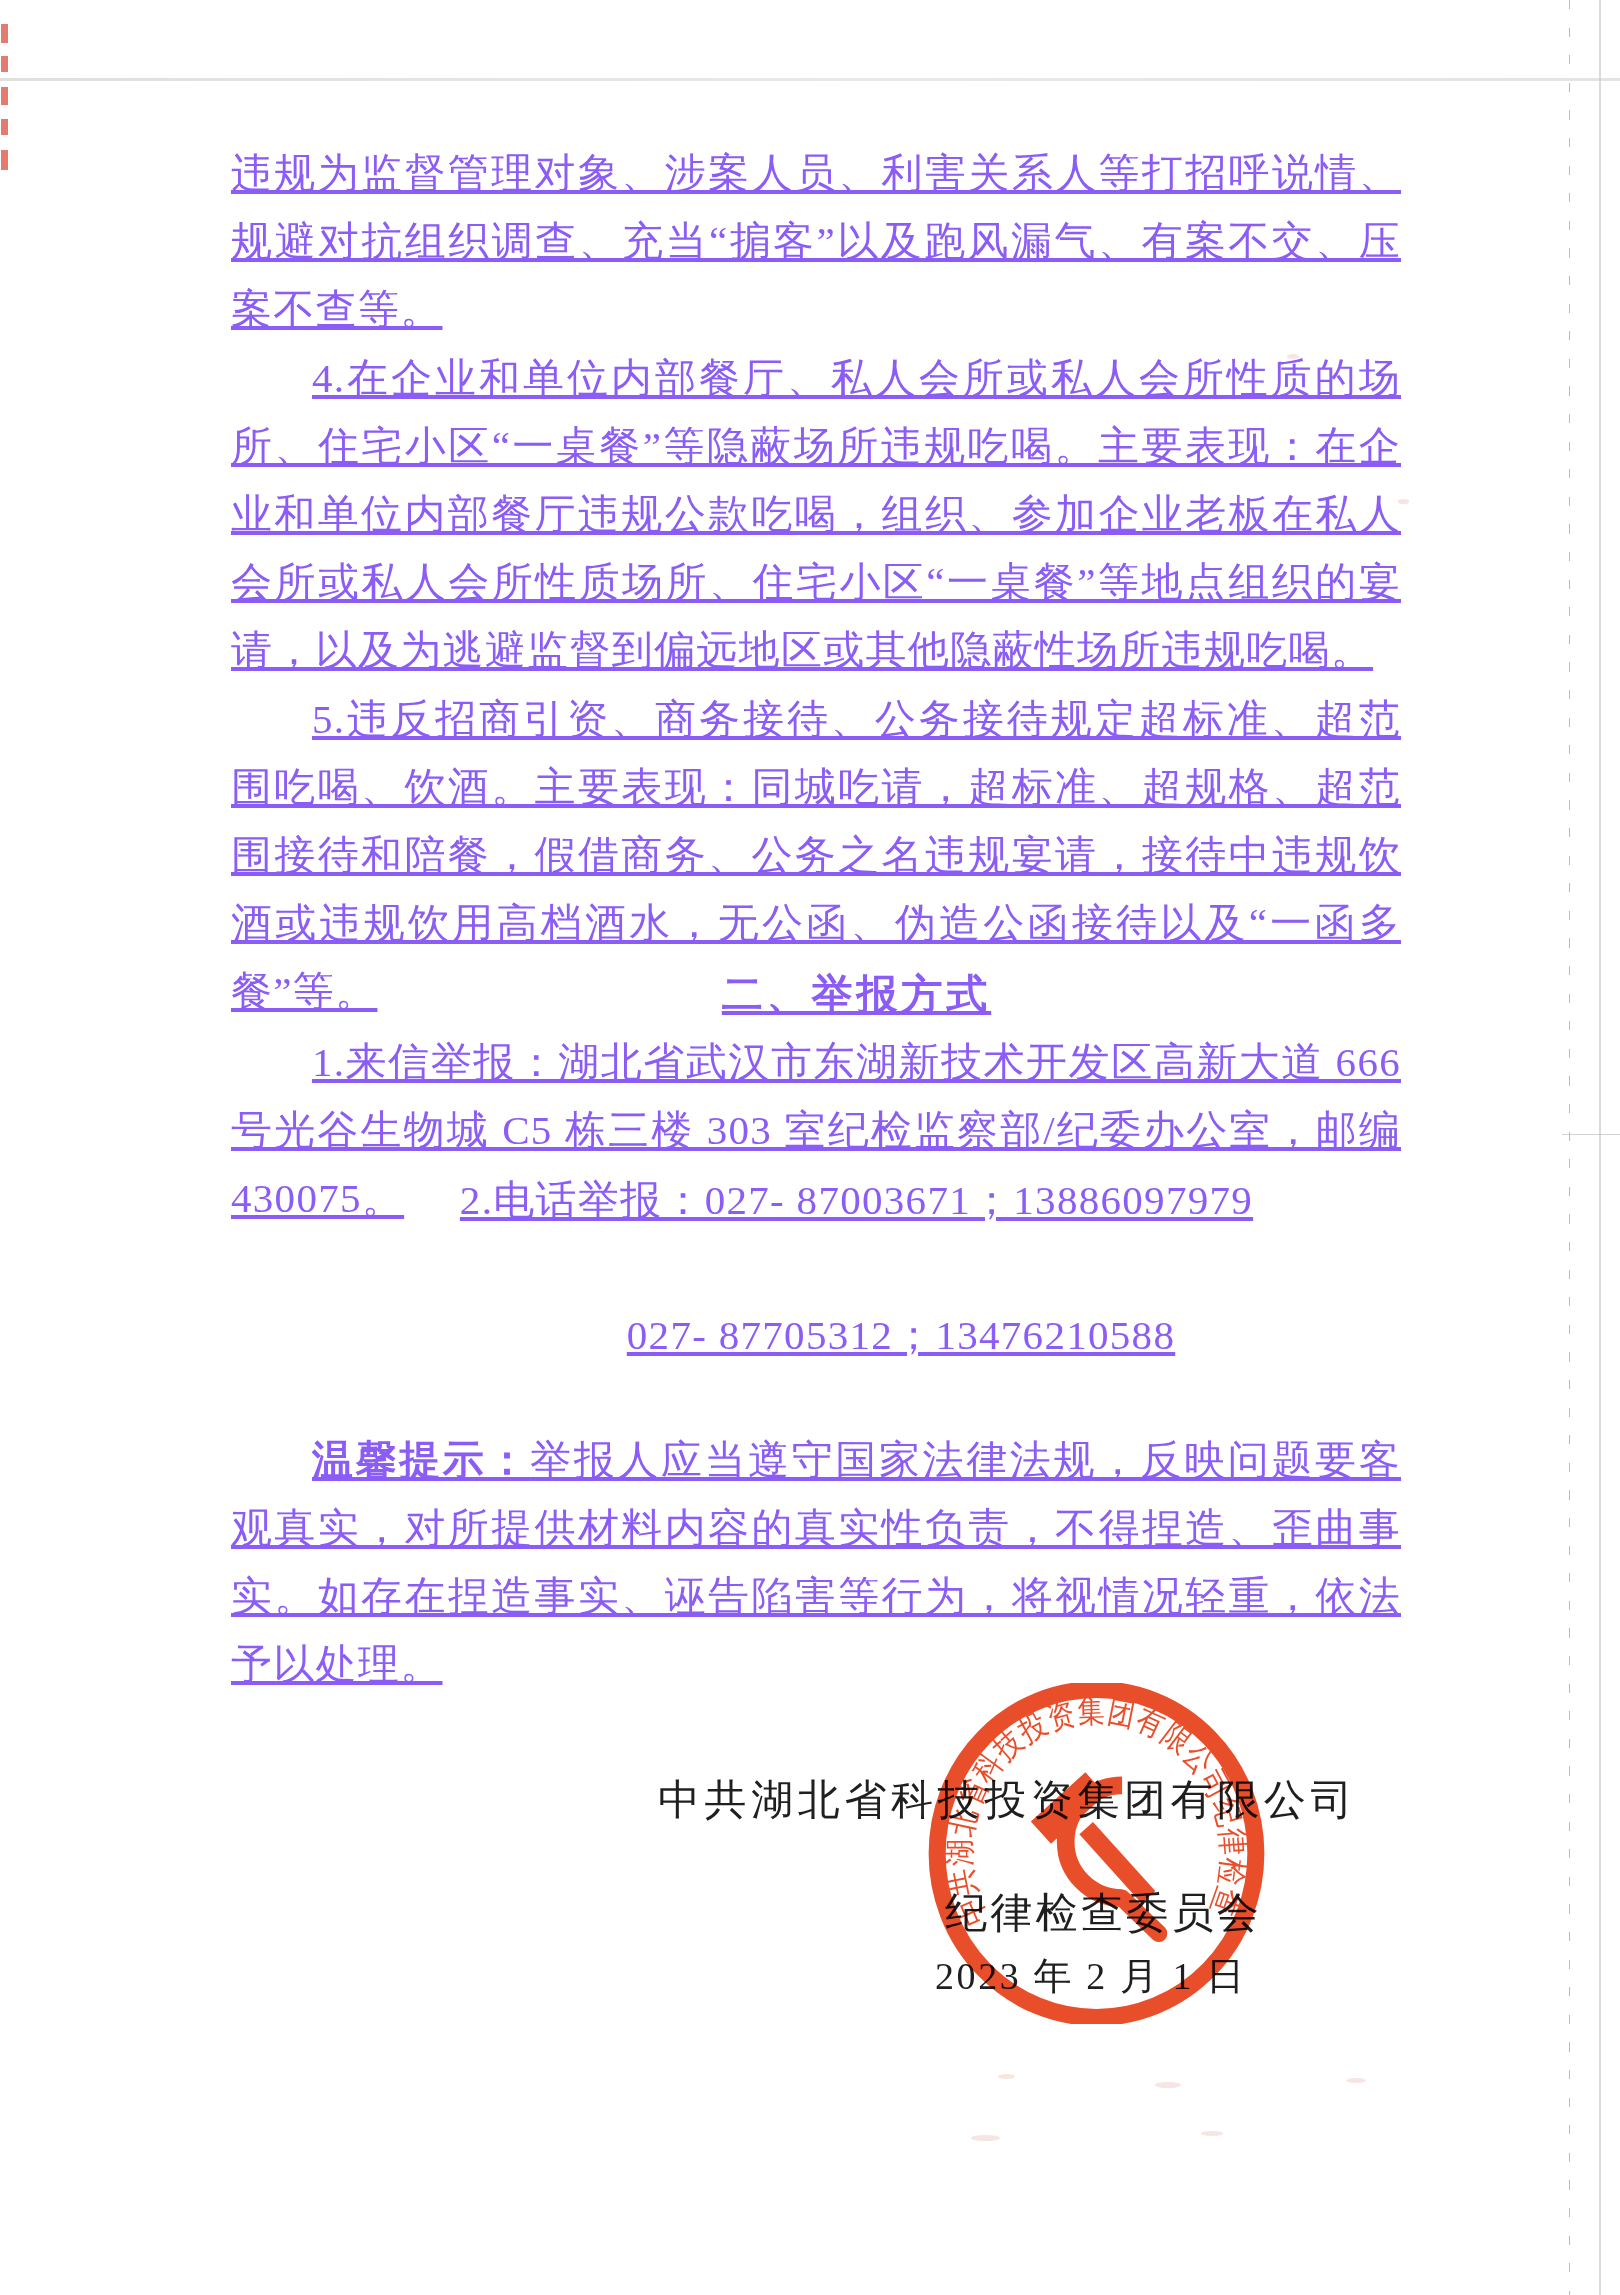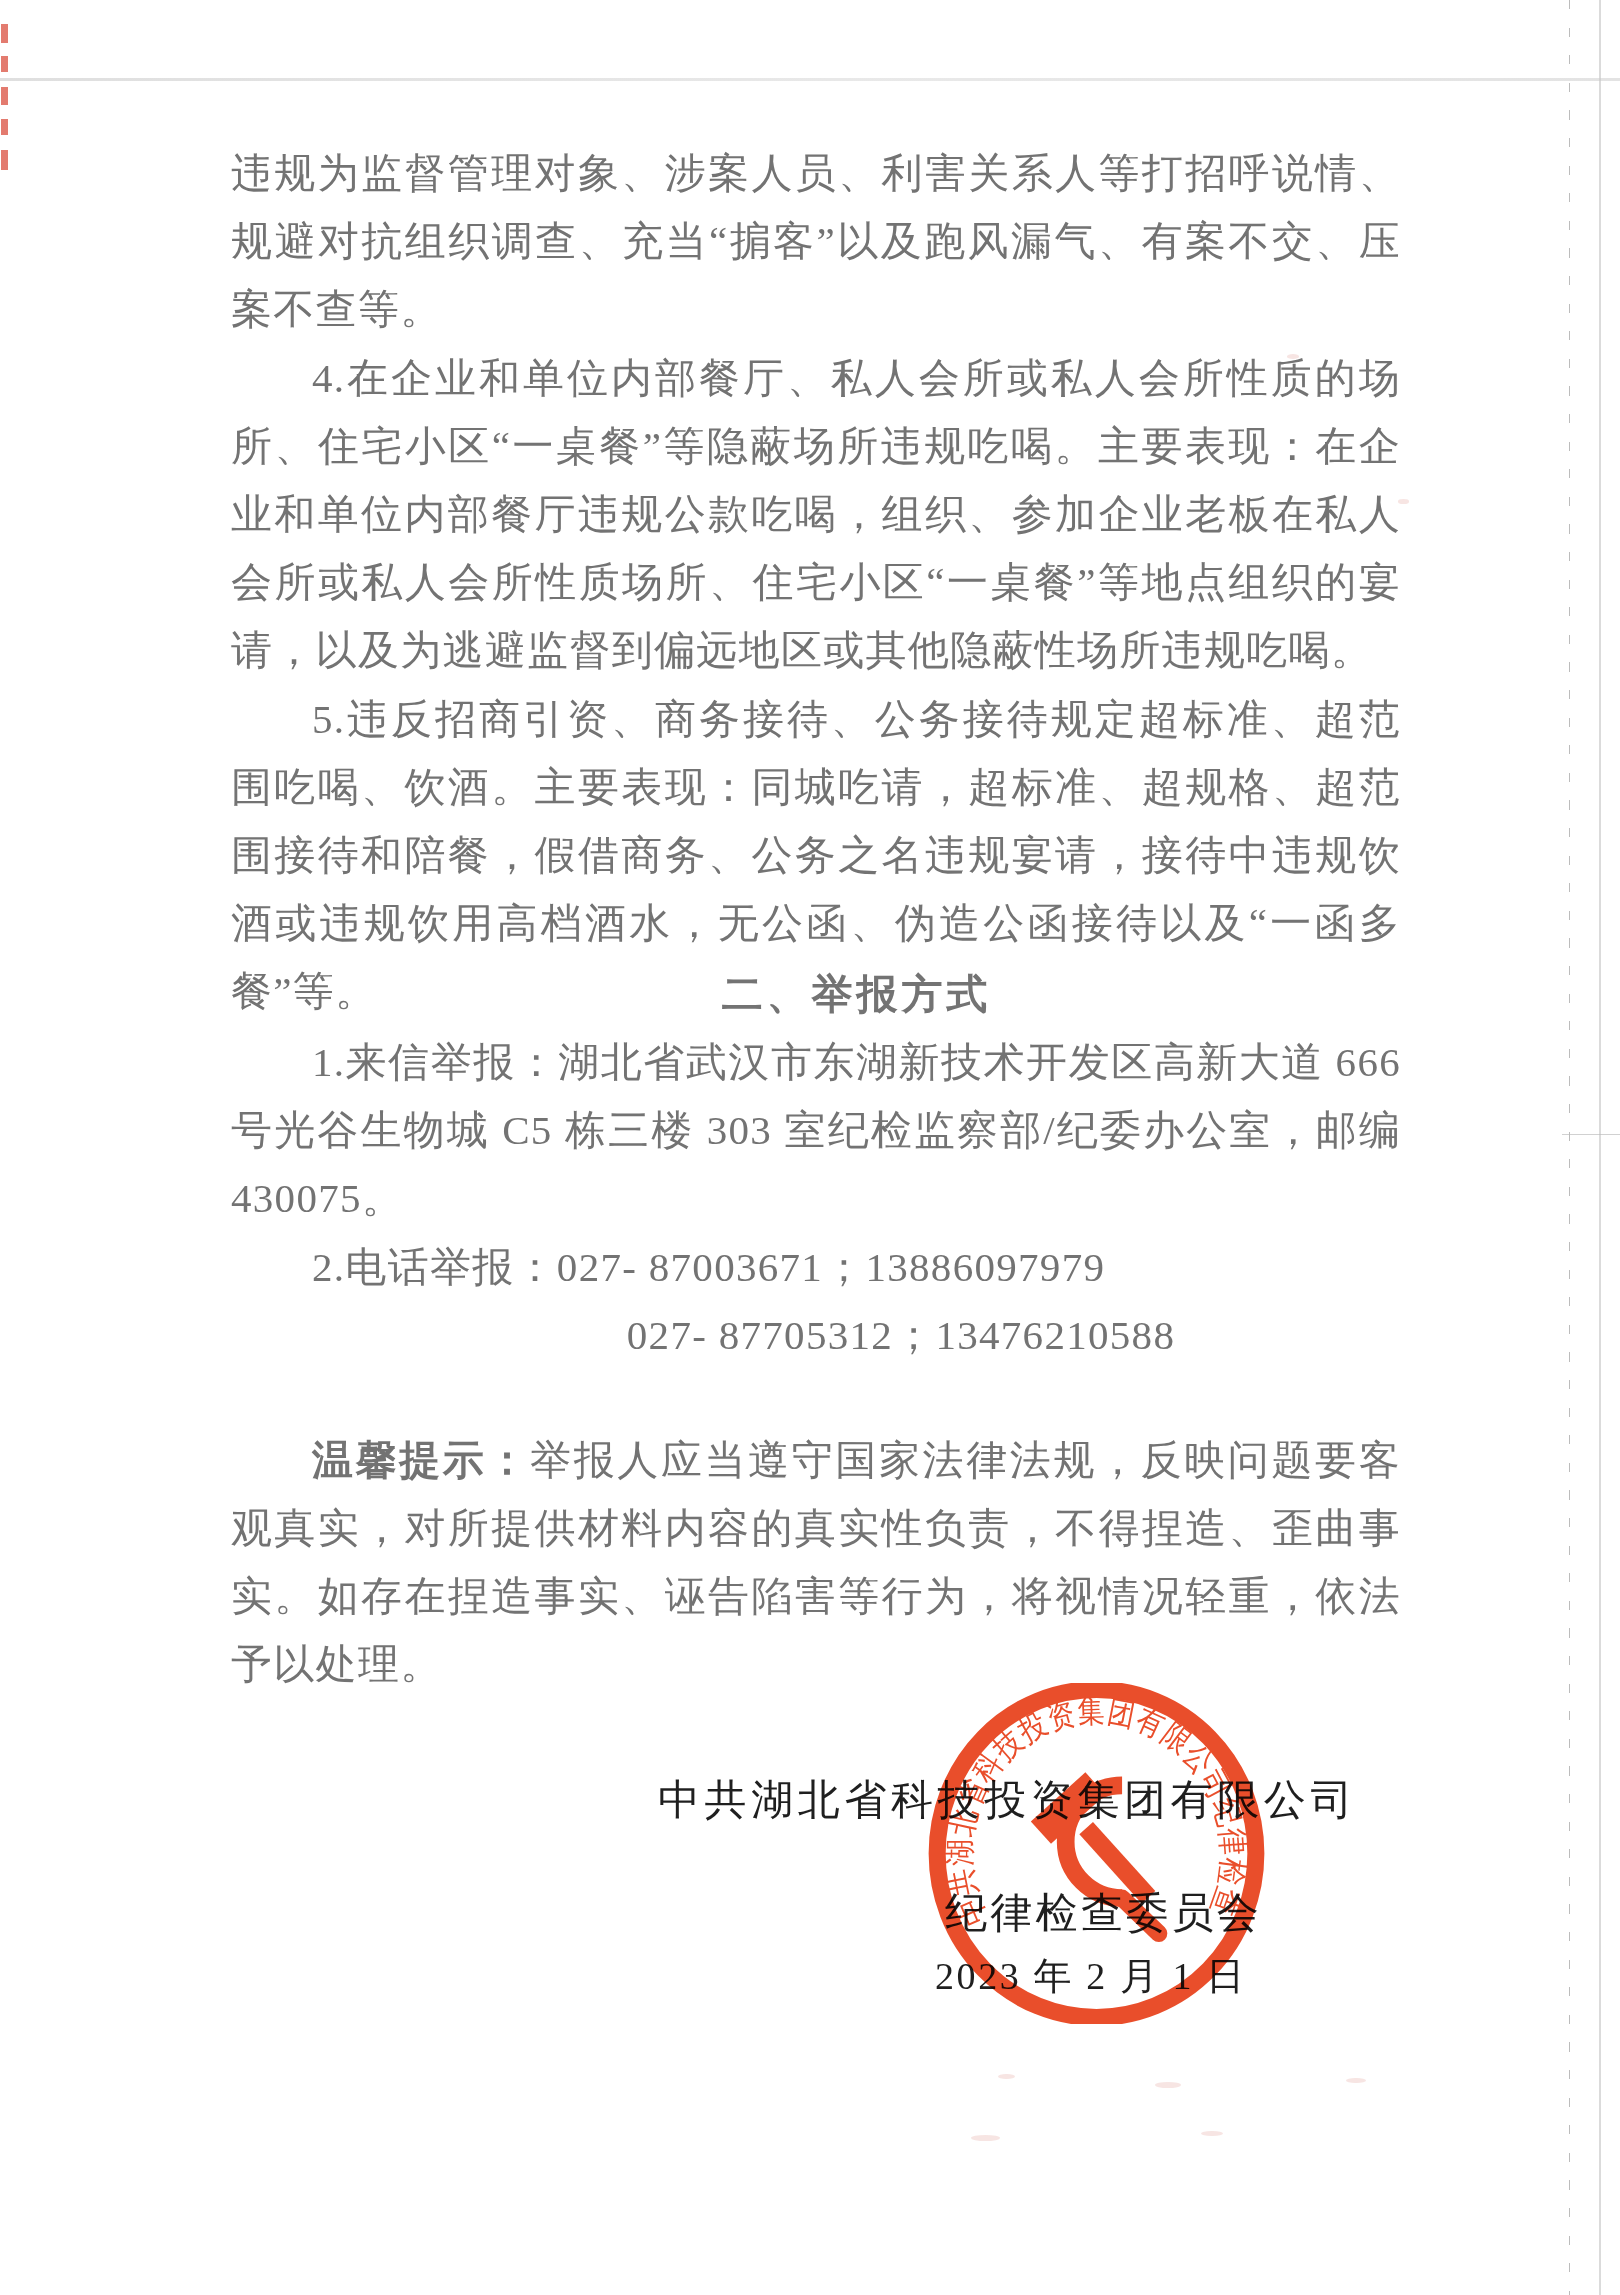--- a/index.html
+++ b/index.html
@@ -8,21 +8,21 @@
     width:1621px;height:2295px;
     background:#ffffff;
     overflow:hidden;
     font-family:"Liberation Serif","DejaVu Serif",serif;
     color:#1f1f1f;
   }
   
   .para{
     position:absolute;left:231px;width:1170px;
     font-size:41px;line-height:68px;letter-spacing:1.3px;
-    text-align:justify;color:#737373;
+    text-align:justify;color:#8b5cf6;text-decoration:underline;
   }
   .indent{text-indent:81px;}
   .heading{
     font-family:"Liberation Sans","DejaVu Sans",sans-serif;
     font-weight:bold;letter-spacing:3.9px;text-align:center;
   }
   .tip-label{
     font-family:"Liberation Sans","DejaVu Sans",sans-serif;
     font-weight:bold;
   }
@@ -87,21 +87,21 @@
   <div class="para" style="top:139px;">违规为监督管理对象、涉案人员、利害关系人等打招呼说情、规避对抗组织调查、充当“掮客”以及跑风漏气、有案不交、压案不查等。</div>
 
   <div class="para indent" style="top:344px;">4.在企业和单位内部餐厅、私人会所或私人会所性质的场所、住宅小区“一桌餐”等隐蔽场所违规吃喝。主要表现：在企业和单位内部餐厅违规公款吃喝，组织、参加企业老板在私人会所或私人会所性质场所、住宅小区“一桌餐”等地点组织的宴请，以及为逃避监督到偏远地区或其他隐蔽性场所违规吃喝。</div>
 
   <div class="para indent" style="top:685px;">5.违反招商引资、商务接待、公务接待规定超标准、超范围吃喝、饮酒。主要表现：同城吃请，超标准、超规格、超范围接待和陪餐，假借商务、公务之名违规宴请，接待中违规饮酒或违规饮用高档酒水，无公函、伪造公函接待以及“一函多餐”等。</div>
 
   <div class="para heading" style="top:960px;text-indent:81px;">二、举报方式</div>
 
   <div class="para indent" style="top:1028px;">1.来信举报：湖北省武汉市东湖新技术开发区高新大道 666 号光谷生物城 C5 栋三楼 303 室纪检监察部/纪委办公室，邮编 430075。</div>
 
-  <div class="para indent" style="top:1233px;text-align:left;">2.电话举报：027- 87003671；13886097979</div>
+  <div class="para indent" style="top:1166px;text-align:center;">2.电话举报：027- 87003671；13886097979</div>
 
   <div class="para phone2" style="top:1301px;">027- 87705312；13476210588</div>
 
   <div class="para" style="top:1426px;">
     <span class="tip-label" style="padding-left:81px;">温馨提示：</span><span>举报人应当遵守国家法律法规，反映问题要客观真实，对所提供材料内容的真实性负责，不得捏造、歪曲事实。如存在捏造事实、诬告陷害等行为，将视情况轻重，依法予以处理。</span>
   </div>
 
 
   <div class="sig-line sig-org">中共湖北省科技投资集团有限公司</div>
   <div class="sig-line sig-dept">纪律检查委员会</div>

